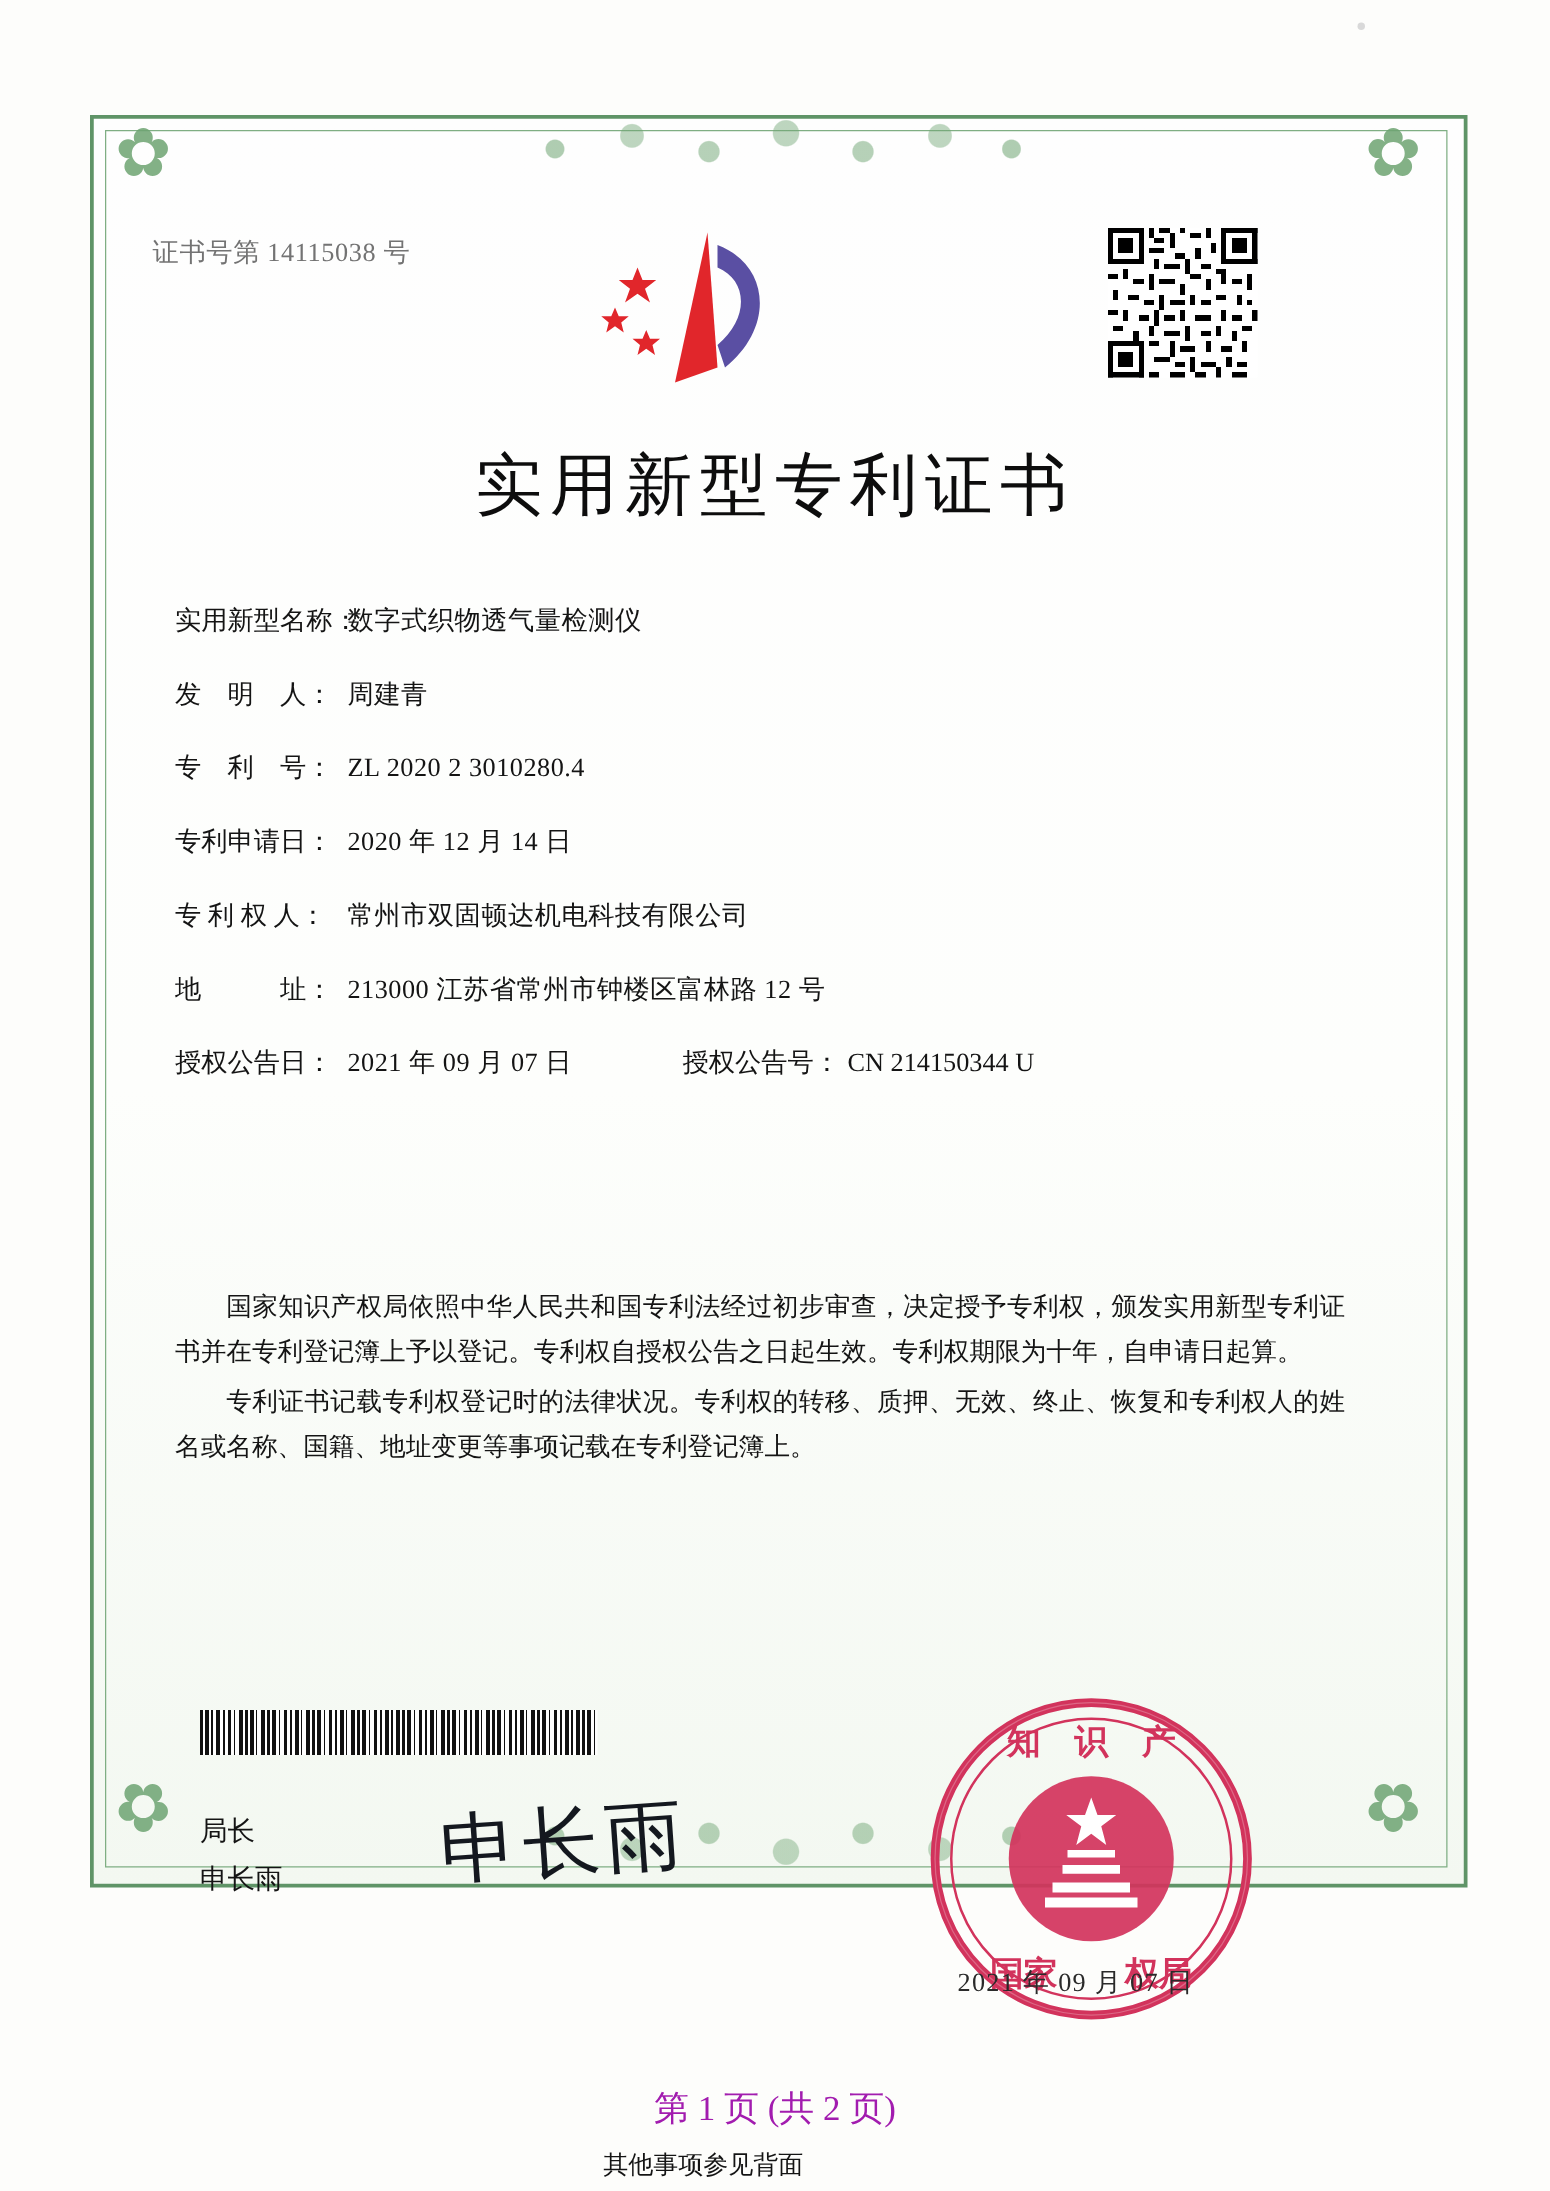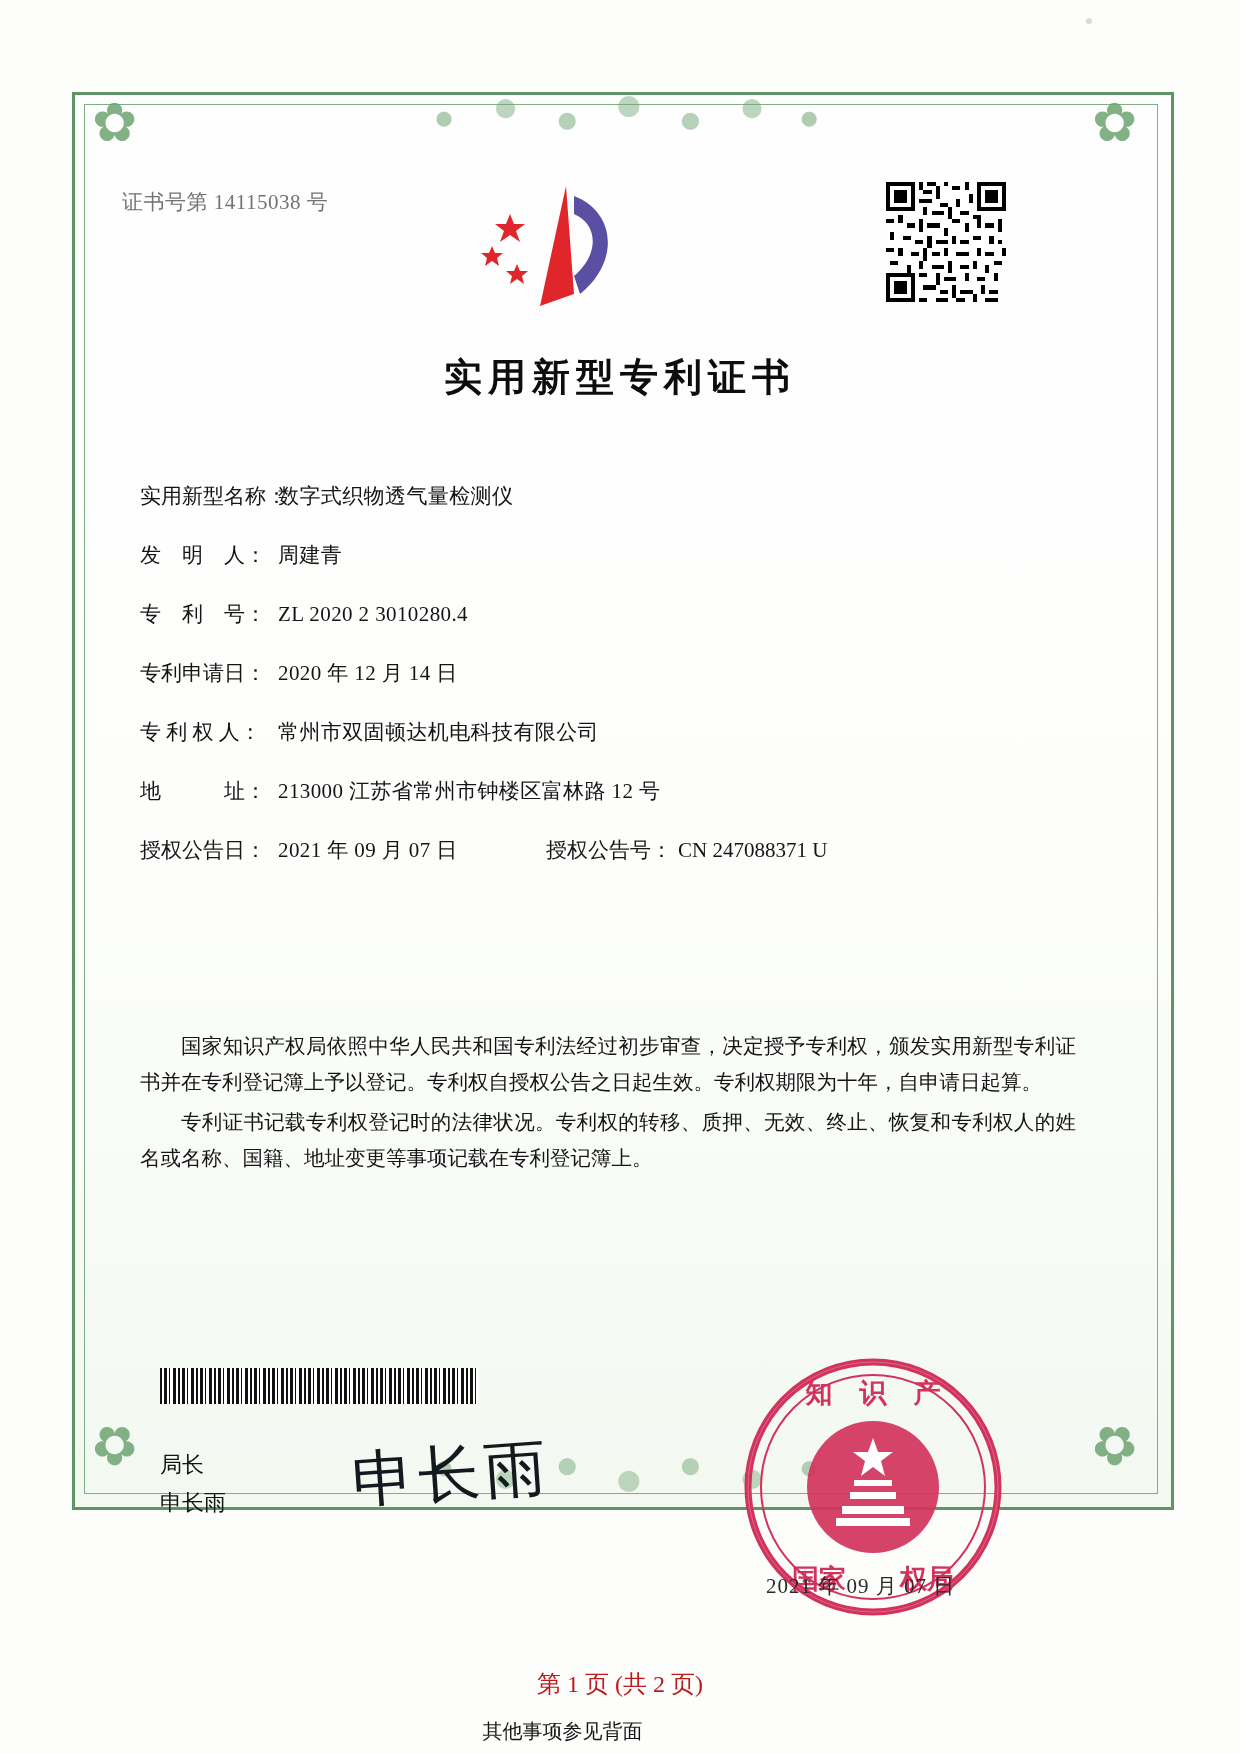--- a/index.html
+++ b/index.html
@@ -99,22 +99,22 @@
     position: absolute;
     left: 886px; top: 182px;
     width: 120px; height: 120px;
   }
 
   .title {
     position: absolute;
     left: 0; top: 352px;
     width: 1240px;
     text-align: center;
-    font-size: 38px;
-    font-weight: 700;
+    font-size: 54px;
+    font-weight: 400;
     letter-spacing: 6px;
     font-family: "DejaVu Serif", "Liberation Serif", serif;
     color: #0d0d0d;
   }
 
   
   .fields {
     position: absolute;
     left: 140px; top: 482px;
     width: 960px;
@@ -202,22 +202,22 @@
     color: #2a2a2a;
     letter-spacing: 1px;
   }
 
   
   .page-num {
     position: absolute;
     left: 0; top: 1668px;
     width: 1240px;
     text-align: center;
-    font-size: 24px;
-    color: #b91c1c;
+    font-size: 28px;
+    color: #a21caf;
   }
   .footnote {
     position: absolute;
     left: 0; top: 1718px;
     width: 1125px;
     text-align: center;
     font-size: 20px;
     color: #141414;
   }
 
@@ -382,21 +382,21 @@
       <span class="field-value">常州市双固顿达机电科技有限公司</span>
     </div>
     <div class="field-row">
       <span class="field-label">地　　　址：</span>
       <span class="field-value">213000 江苏省常州市钟楼区富林路 12 号</span>
     </div>
     <div class="field-row split">
       <span class="field-label">授权公告日：</span>
       <span class="field-value">2021 年 09 月 07 日</span>
       <span class="field-label2">授权公告号：</span>
-      <span class="field-value2">CN 247088371 U</span>
+      <span class="field-value2">CN 214150344 U</span>
     </div>
   </div>
 
   <div class="paras">
     <p>国家知识产权局依照中华人民共和国专利法经过初步审查，决定授予专利权，颁发实用新型专利证书并在专利登记簿上予以登记。专利权自授权公告之日起生效。专利权期限为十年，自申请日起算。</p>
     <p>专利证书记载专利权登记时的法律状况。专利权的转移、质押、无效、终止、恢复和专利权人的姓名或名称、国籍、地址变更等事项记载在专利登记簿上。</p>
   </div>
 
   <div class="barcode"></div>
 

